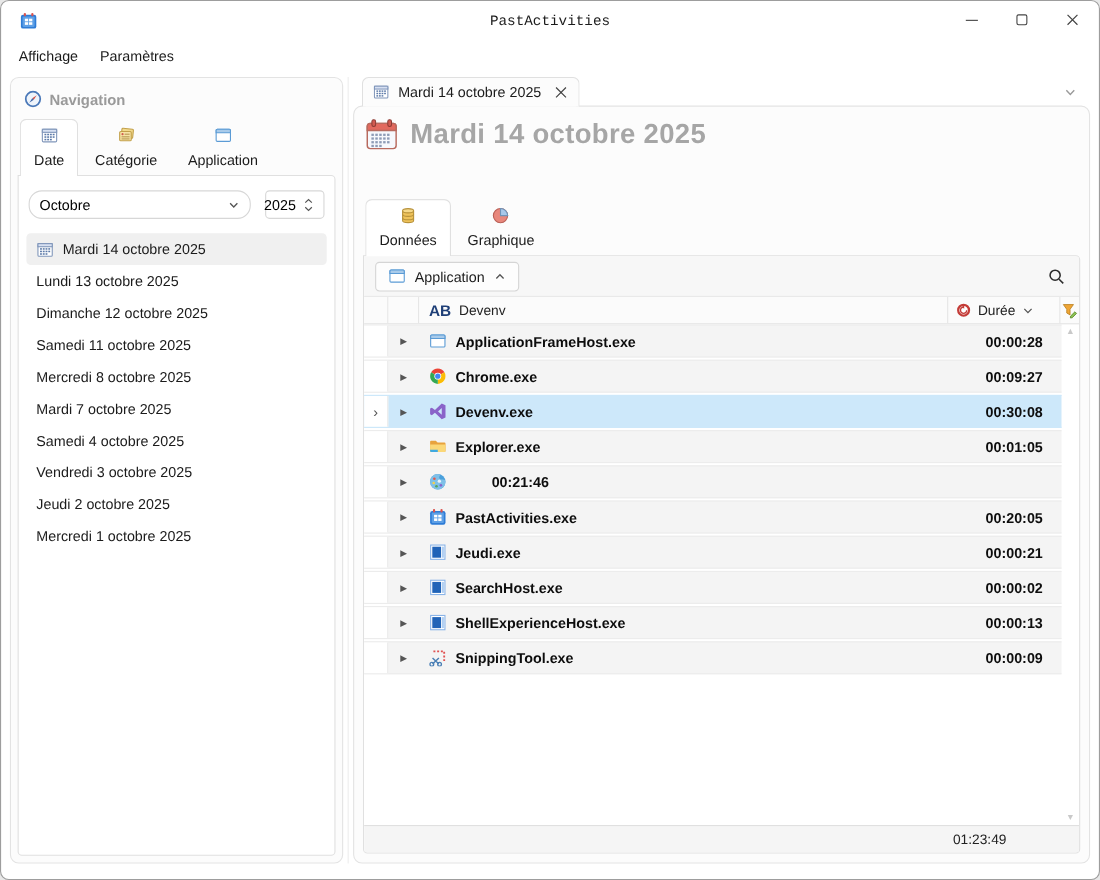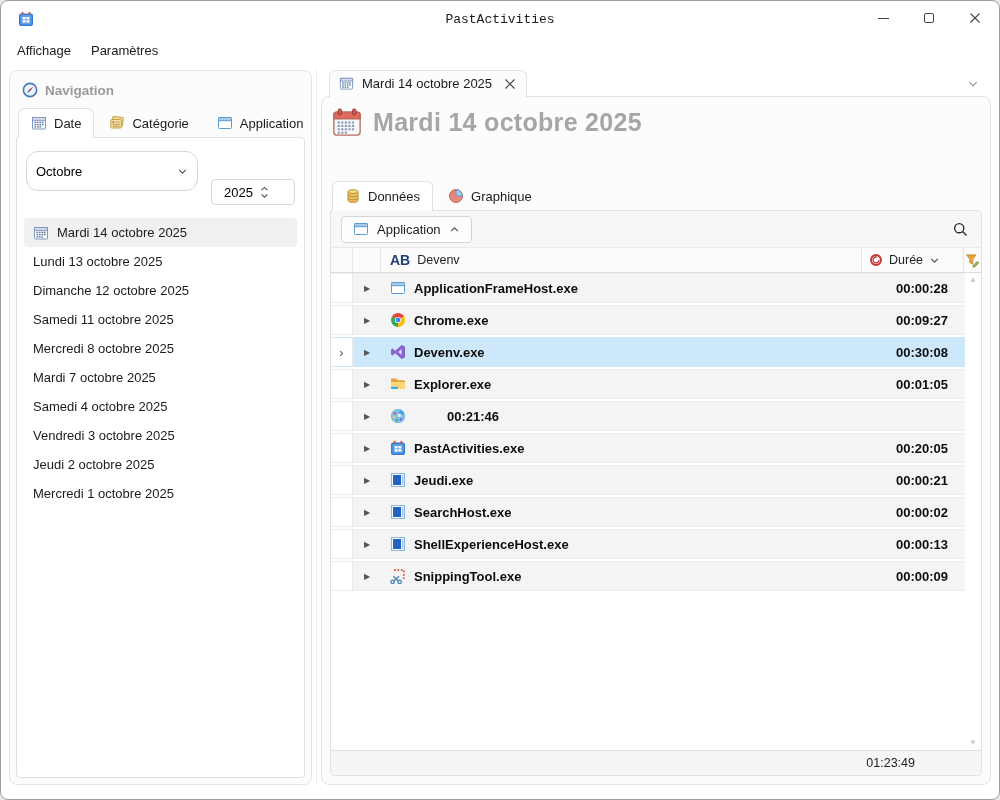--- a/index.html
+++ b/index.html
@@ -21,29 +21,29 @@
   
   .main { flex:1; display:flex; padding:2px 8px 14px 8px; gap:4px; min-height:0; }
   .splitter { width:1px; background:#ededed; flex:none; }
   
   .left-card { width:303px; flex:none; background:#fcfcfc; border:1px solid #e3e3e3; border-radius:8px;
                padding:6px; display:flex; flex-direction:column; min-height:0;justify-content:center; }
   .nav-header { display:flex; align-items:center; gap:7px; padding:5px 6px 2px 6px;
                 color:#9a9a9a; font-weight:bold; font-size:13.5px; }
   .nav-tabs { display:flex; gap:2px; padding-left:2px; margin-top:8px; position:relative; z-index:2; }
   .tab { display:flex; align-items:center; gap:7px; padding:6px 12px 7px 12px; font-size:13px; color:#1b1b1b;
-         border:1px solid transparent; border-bottom:none; border-radius:6px 6px 0 0; }
+         border:1px solid transparent; border-bottom:none; border-radius:6px 6px 0 0;flex-direction:column; }
   .tab.active { background:#fff; border-color:#e0e0e0; }
   .nav-box { flex:1; background:#fff; border:1px solid #e0e0e0; border-radius:0 4px 4px 4px;
              margin-top:-1px; display:flex; flex-direction:column; overflow:hidden; min-height:0; }
   .nav-controls { display:flex; gap:13px; padding:13px 9px 6px 9px; }
-  .combo { flex:1; height:40px; border:1px solid #d7d7d7; border-radius:12px; background:#fff;
+  .combo { flex:1; height:26px; border:1px solid #d7d7d7; border-radius:12px; background:#fff;
            display:flex; align-items:center; justify-content:space-between; padding:0 9px; font-size:13px; }
-  .spinner { width:84px; flex:none; height:26px; border:1px solid #d7d7d7; border-radius:4px; background:#fff;
-             display:flex; align-items:center; justify-content:flex-end; gap:7px; padding:0 25px; font-size:13px;margin-top:28px; }
+  .spinner { width:54px; flex:none; height:26px; border:1px solid #d7d7d7; border-radius:4px; background:#fff;
+             display:flex; align-items:center; justify-content:flex-end; gap:7px; padding:0 9px; font-size:13px; }
   .spin-arrows { display:flex; flex-direction:column; gap:1px; }
   .date-list { flex:1; padding:7px 7px; overflow:hidden; }
   .date-item { height:29px; display:flex; align-items:center; gap:8px; padding:0 9px; font-size:13px;
                color:#1b1b1b; border-radius:4px; }
   .date-item.selected { background:#f0f0f0; }
   
   .right-area { flex:1; display:flex; flex-direction:column; min-width:0; min-height:0; }
   .doc-tabstrip { height:27px; flex:none; display:flex; align-items:flex-end; padding-left:8px; position:relative; z-index:2; }
   .doc-tab { display:flex; align-items:center; gap:8px; background:#fcfcfc; border:1px solid #e0e0e0; border-bottom:none;
              border-radius:6px 6px 0 0; padding:5px 10px 6px 9px; font-size:13px; color:#1b1b1b; }

